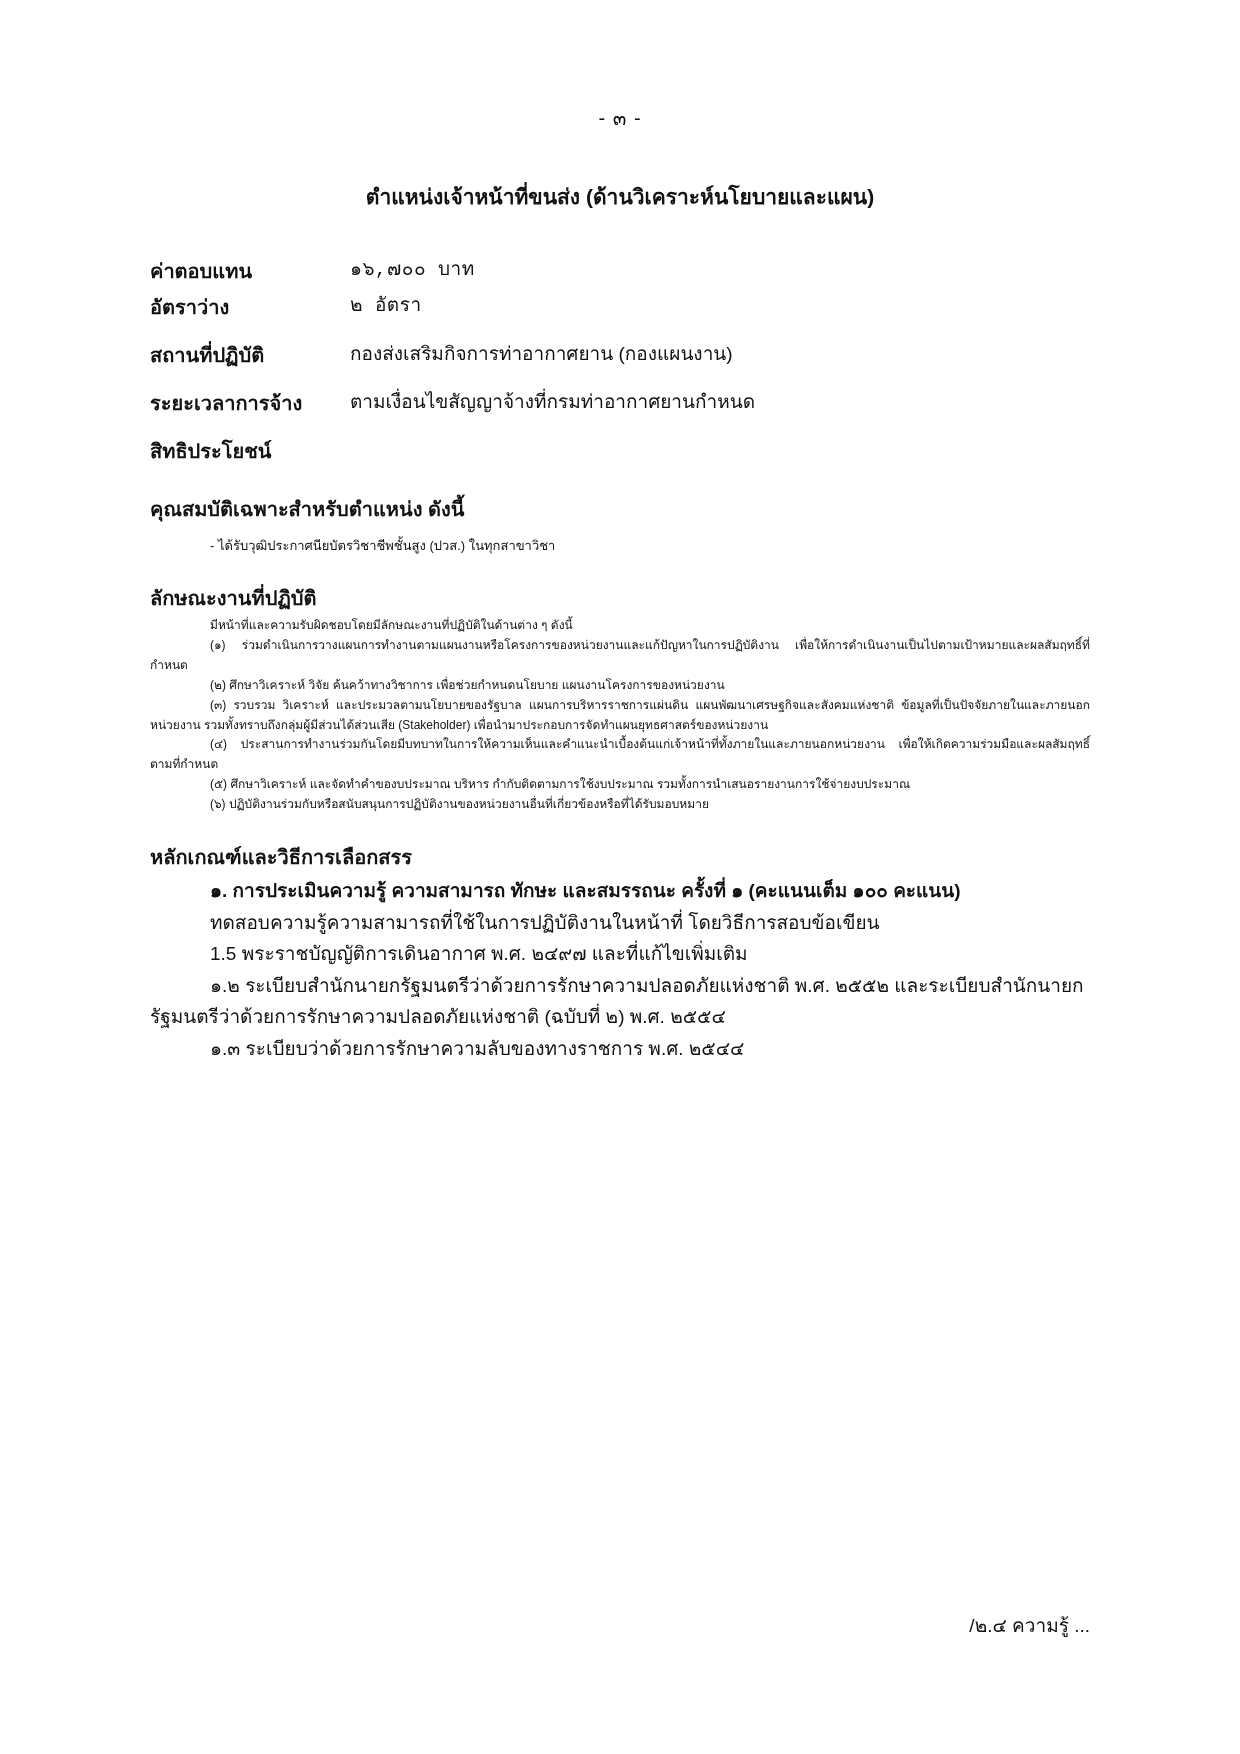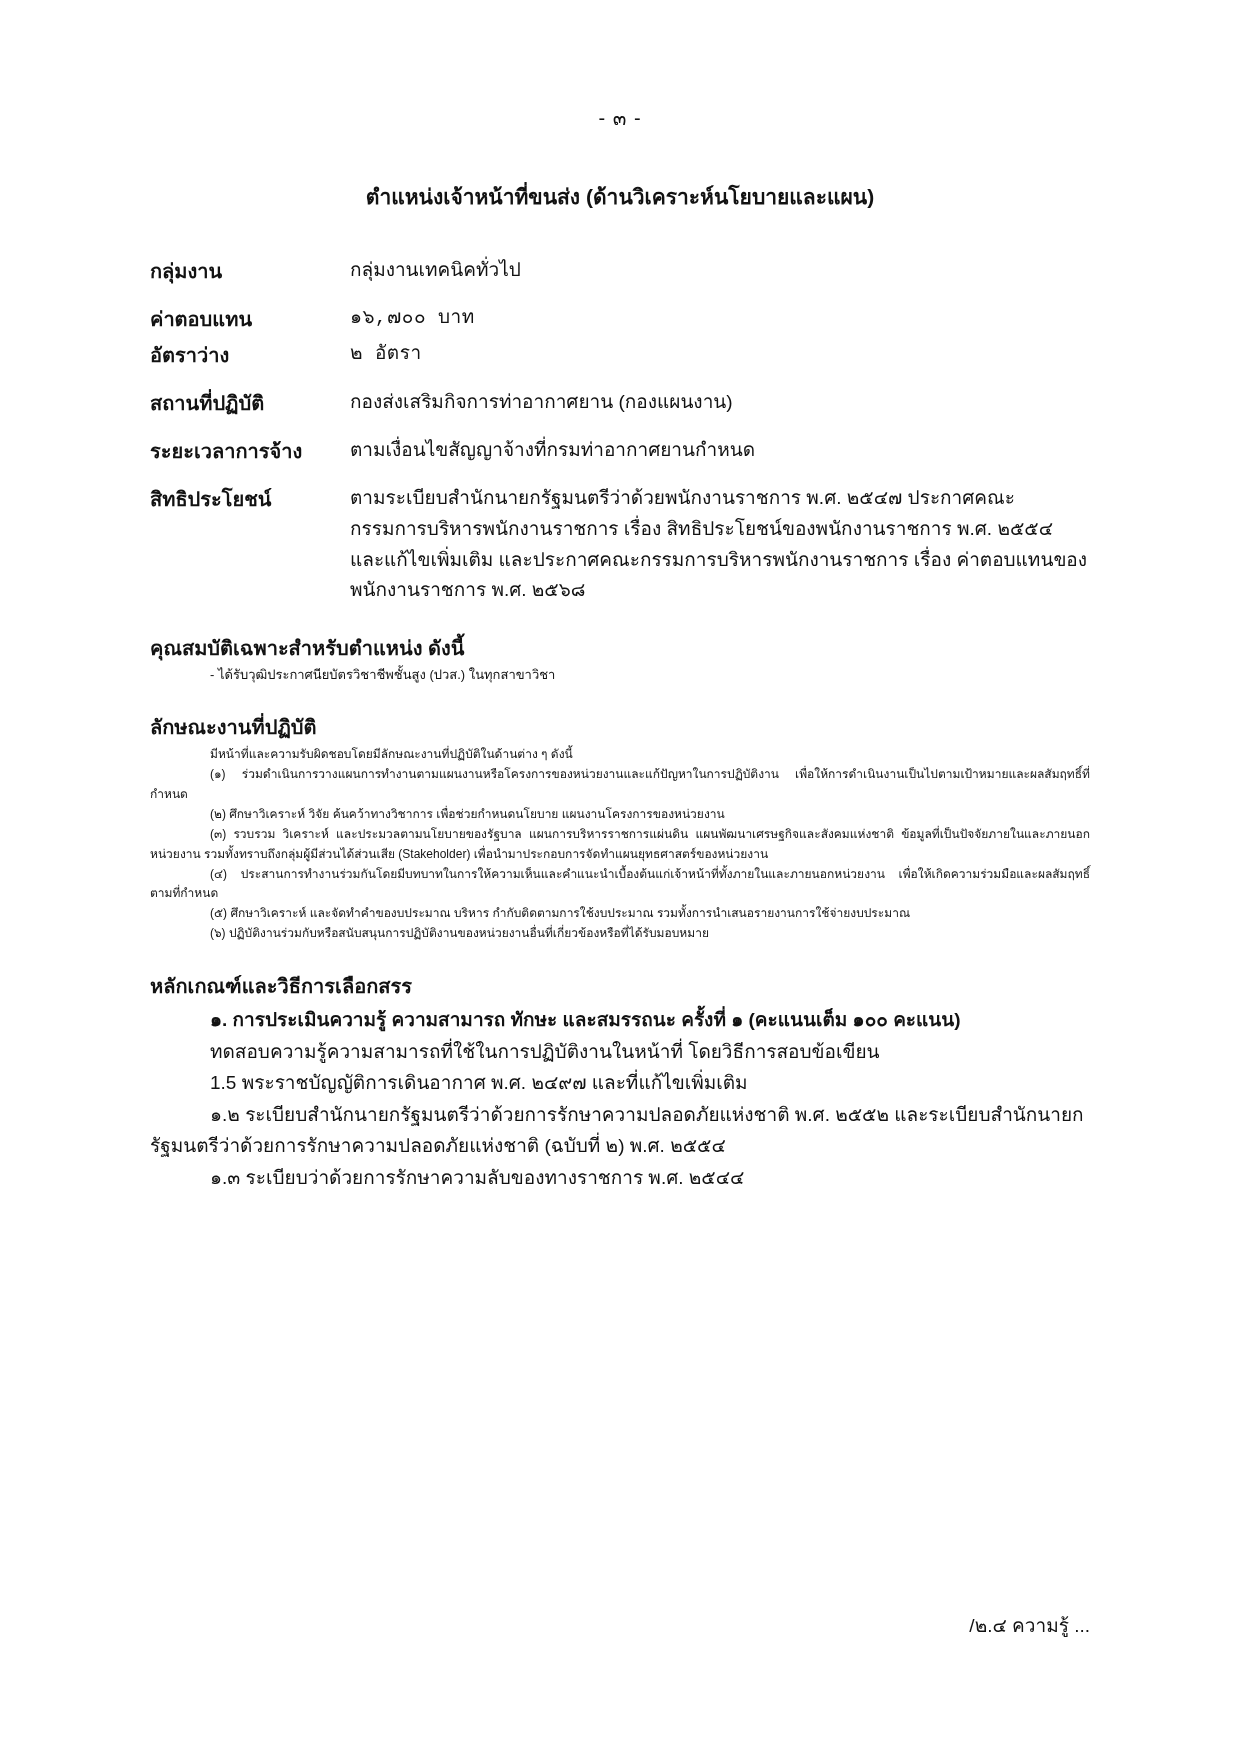--- a/index.html
+++ b/index.html
@@ -55,20 +55,21 @@
     line-height: 1.62;
   }
   .field-value.thai-num {
     letter-spacing: 0.5px;
     font-family: Liberation Mono, monospace;
   }
   .section-head {
     font-size: 20px;
     font-weight: bold;
     margin-top: 26px;
+    margin-bottom: 10px;
   }
   .section-head.nomargin-bottom {
     margin-bottom: 2px;
   }
   .indent-line {
     font-size: 13px;
     line-height: 1.62;
     margin-left: 60px;
   }
   .para {
@@ -105,24 +106,20 @@
 </style>
 </head>
 <body>
 
 <div class="page">
 
   <div class="page-number">- ๓ -</div>
 
   <div class="doc-title">ตำแหน่งเจ้าหน้าที่ขนส่ง (ด้านวิเคราะห์นโยบายและแผน)</div>
 
-  <div class="field-row">
-    <div class="field-label">กลุ่มงาน</div>
-    <div class="field-value">กลุ่มงานเทคนิคทั่วไป</div>
-  </div>
 
   <div class="field-row tight">
     <div class="field-label">ค่าตอบแทน</div>
     <div class="field-value thai-num">๑๖,๗๐๐ บาท</div>
   </div>
 
   <div class="field-row">
     <div class="field-label">อัตราว่าง</div>
     <div class="field-value thai-num">๒ อัตรา</div>
   </div>
@@ -132,21 +129,20 @@
     <div class="field-value">กองส่งเสริมกิจการท่าอากาศยาน (กองแผนงาน)</div>
   </div>
 
   <div class="field-row">
     <div class="field-label">ระยะเวลาการจ้าง</div>
     <div class="field-value">ตามเงื่อนไขสัญญาจ้างที่กรมท่าอากาศยานกำหนด</div>
   </div>
 
   <div class="field-row">
     <div class="field-label">สิทธิประโยชน์</div>
-    <div class="field-value">ตามระเบียบสำนักนายกรัฐมนตรีว่าด้วยพนักงานราชการ พ.ศ. ๒๕๔๗ ประกาศคณะกรรมการบริหารพนักงานราชการ เรื่อง สิทธิประโยชน์ของพนักงานราชการ พ.ศ. ๒๕๕๔ และแก้ไขเพิ่มเติม และประกาศคณะกรรมการบริหารพนักงานราชการ เรื่อง ค่าตอบแทนของพนักงานราชการ พ.ศ. ๒๕๖๘</div>
   </div>
 
   <div class="section-head">คุณสมบัติเฉพาะสำหรับตำแหน่ง ดังนี้</div>
   <div class="indent-line">- ได้รับวุฒิประกาศนียบัตรวิชาชีพชั้นสูง (ปวส.) ในทุกสาขาวิชา</div>
 
   <div class="section-head nomargin-bottom">ลักษณะงานที่ปฏิบัติ</div>
 
   <div class="body-wrap">
     <p class="para"><span class="ind"></span><span>มีหน้าที่และความรับผิดชอบโดยมีลักษณะงานที่ปฏิบัติในด้านต่าง ๆ ดังนี้</span></p>
     <p class="para"><span class="ind"></span><span>(๑) ร่วมดำเนินการวางแผนการทำงานตามแผนงานหรือโครงการของหน่วยงานและแก้ปัญหาในการปฏิบัติงาน เพื่อให้การดำเนินงานเป็นไปตามเป้าหมายและผลสัมฤทธิ์ที่กำหนด</span></p>

